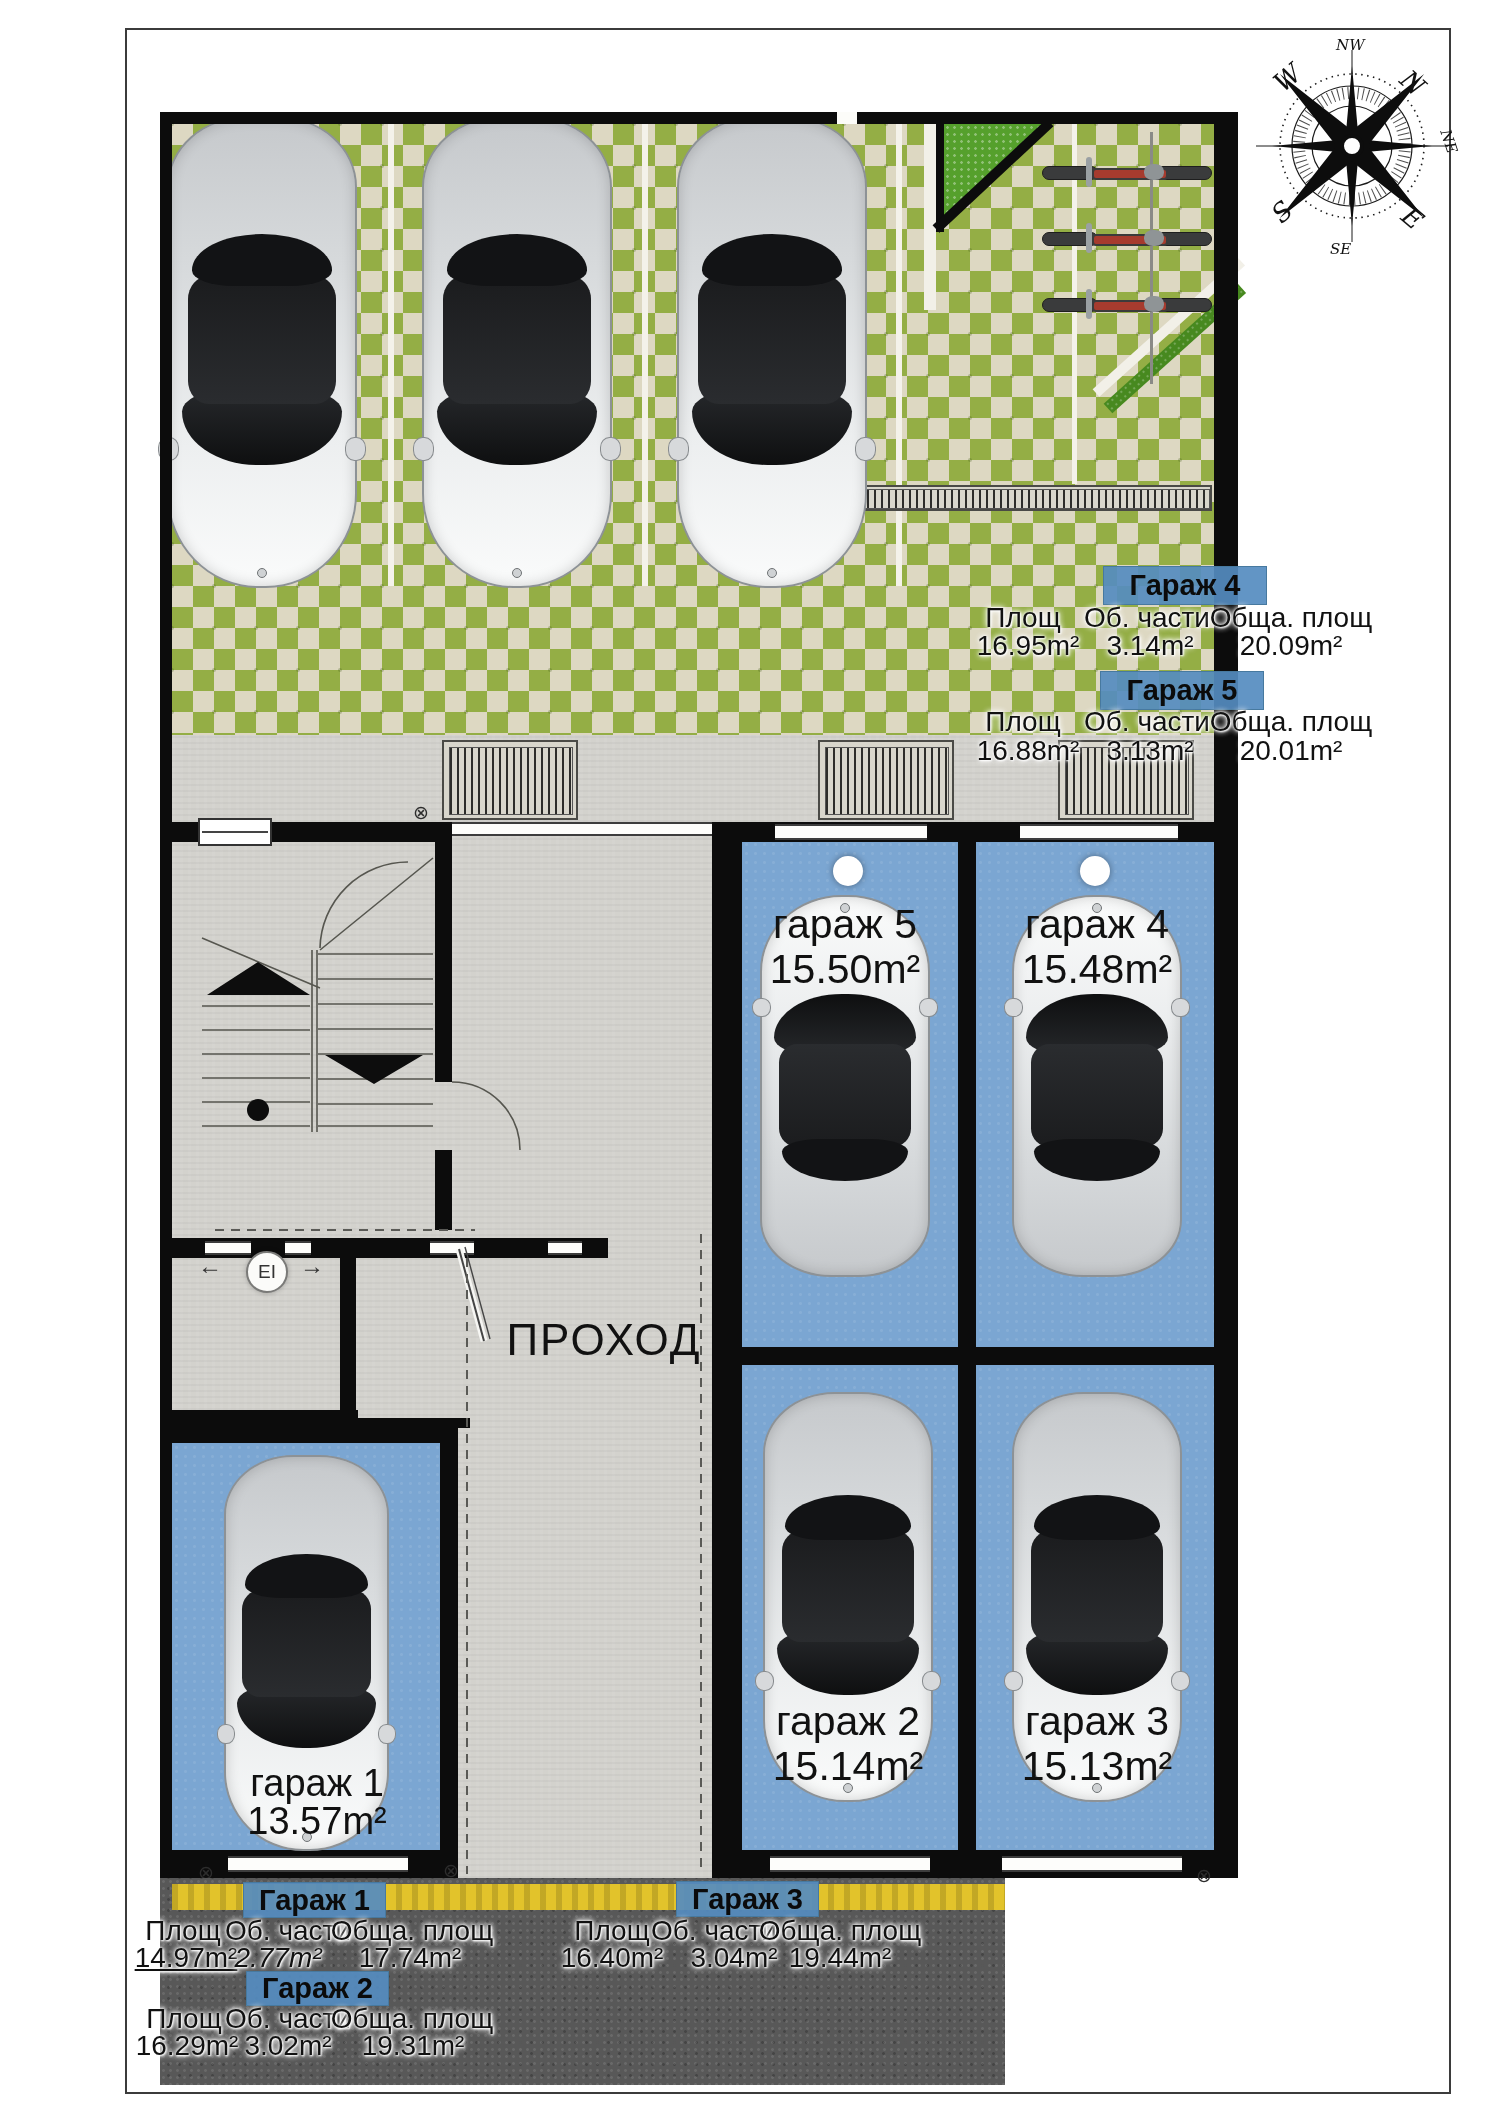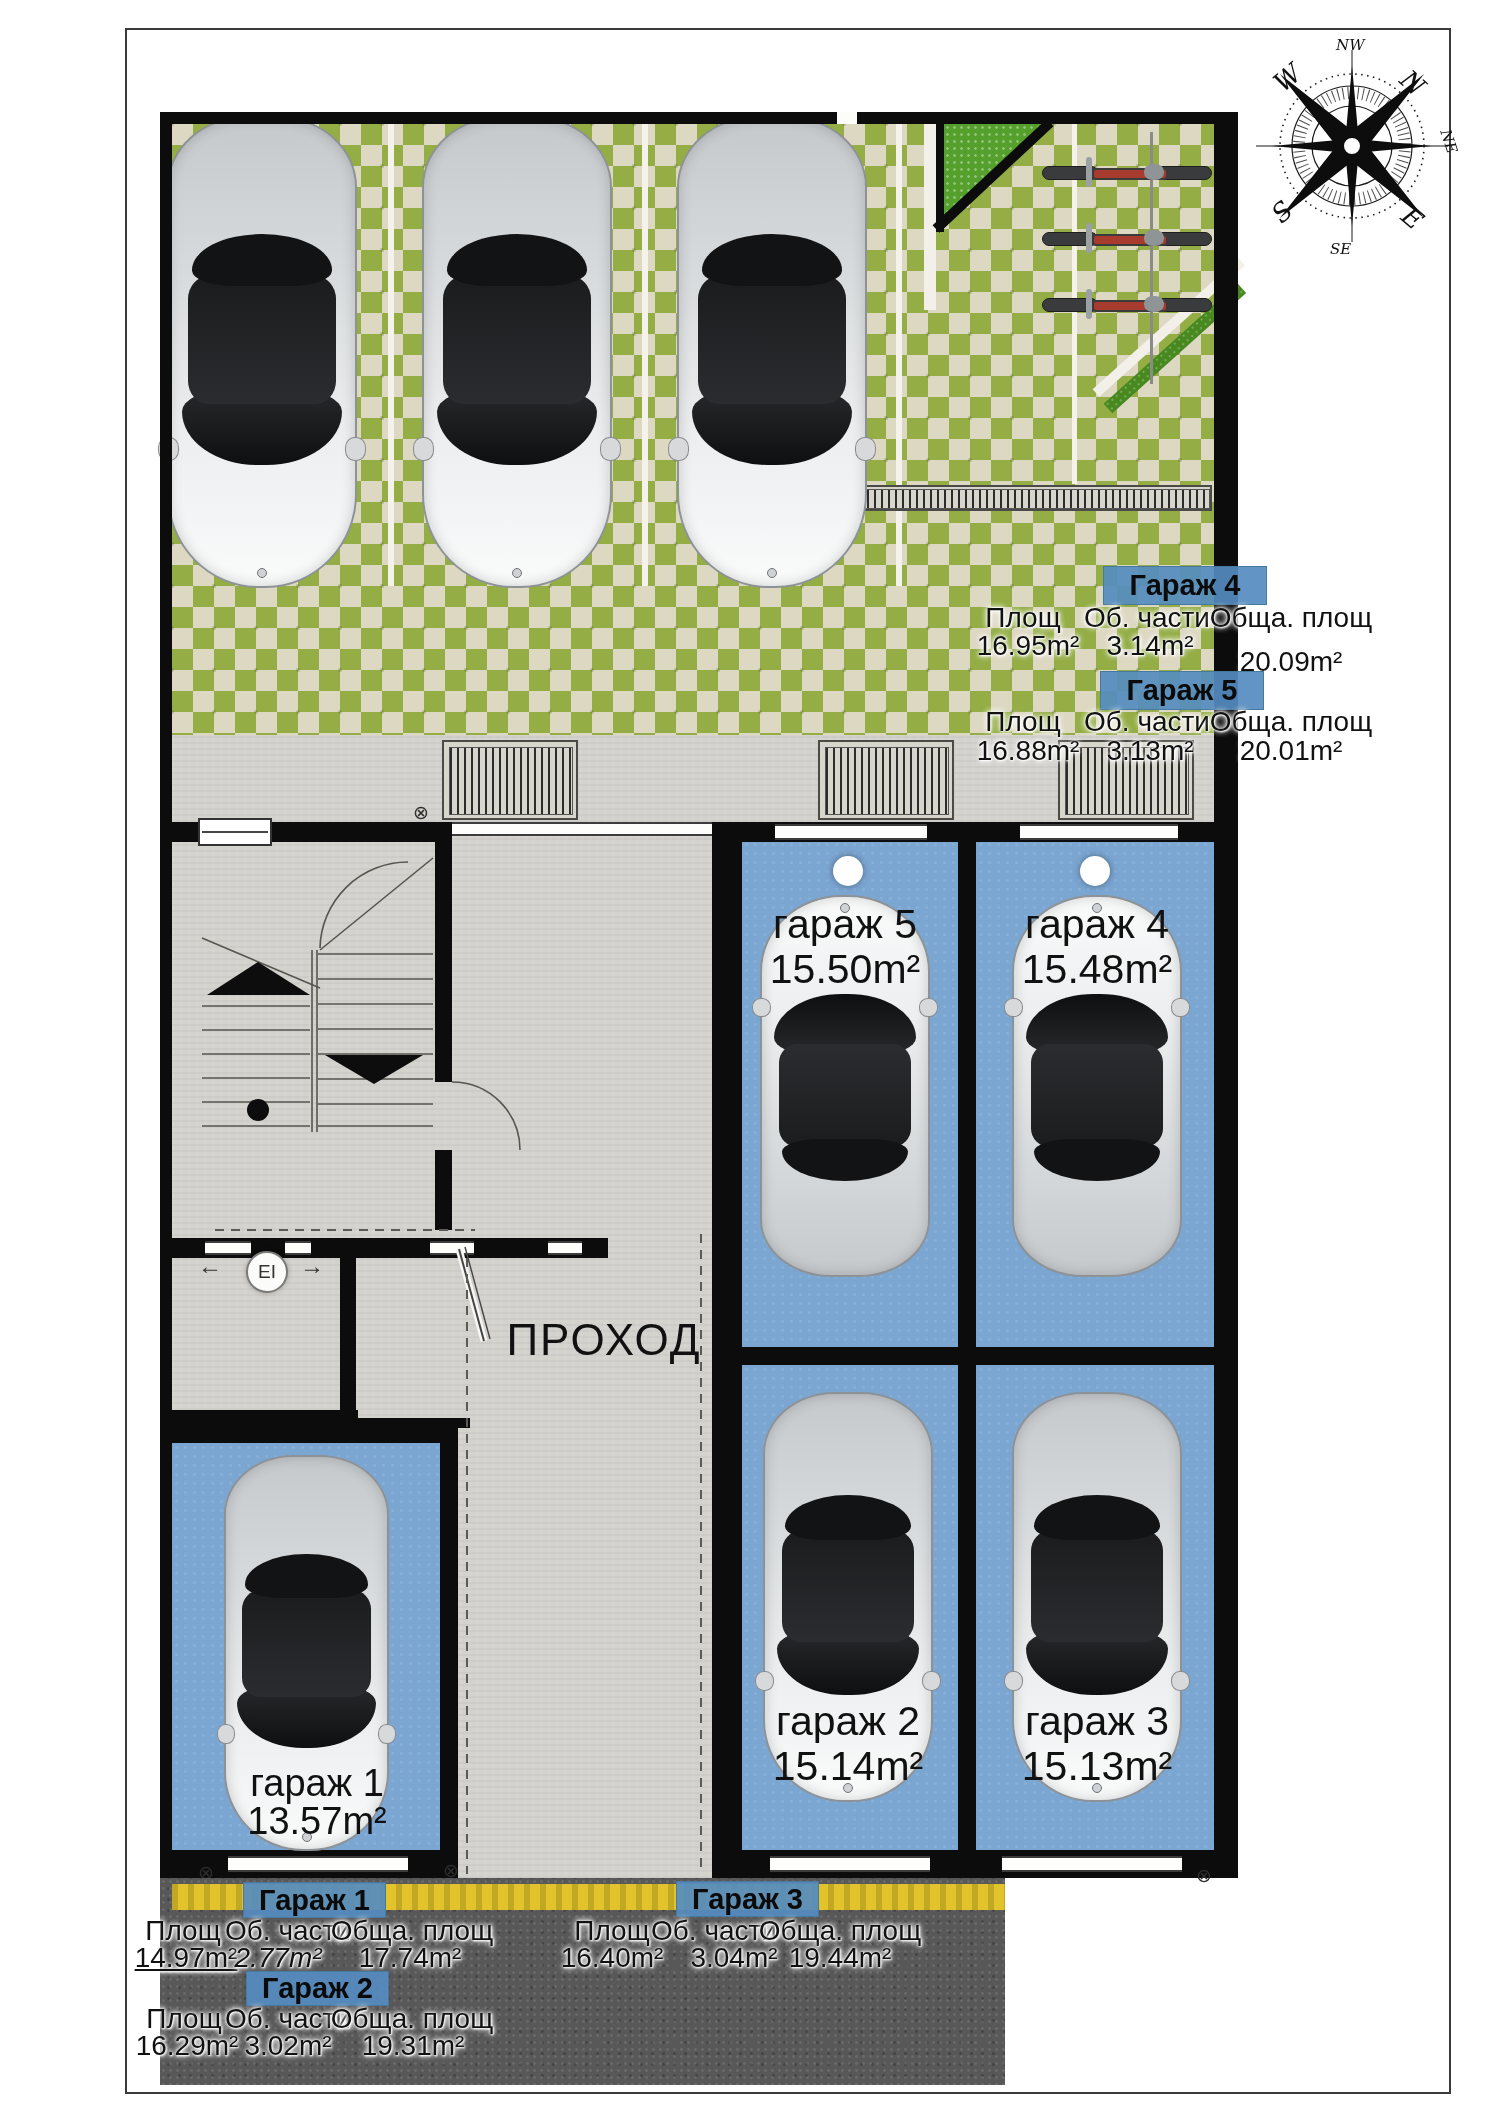--- a/index.html
+++ b/index.html
@@ -329,21 +329,21 @@
   <div class="txt" style="left:317px;top:1764px;font-size:38px;">гараж 1</div>
   <div class="txt" style="left:317px;top:1802px;font-size:38px;text-align:center;">13.57m²</div>
   <div class="txt" style="left:604px;top:1317px;font-size:44px;letter-spacing:2px;">ПРОХОД</div>
 
   <div class="hdr" style="left:1103px;top:566px;width:162px;height:37px;font-size:29px;">Гараж 4</div>
   <div class="txt tbl-label halo" style="left:1023px;top:603px;">Площ</div>
   <div class="txt tbl-label halo" style="left:1147px;top:603px;">Об. части</div>
   <div class="txt tbl-label halo" style="left:1291px;top:603px;">Обща. площ</div>
   <div class="txt tbl-value halo" style="left:1028px;top:631px;">16.95m²</div>
   <div class="txt tbl-value halo" style="left:1150px;top:631px;">3.14m²</div>
-  <div class="txt tbl-value halo" style="left:1291px;top:647px;">20.09m²</div>
+  <div class="txt tbl-value halo" style="left:1291px;top:631px;">20.09m²</div>
 
   <div class="hdr" style="left:1100px;top:671px;width:162px;height:37px;font-size:29px;">Гараж 5</div>
   <div class="txt tbl-label halo" style="left:1023px;top:707px;">Площ</div>
   <div class="txt tbl-label halo" style="left:1147px;top:707px;">Об. части</div>
   <div class="txt tbl-label halo" style="left:1291px;top:707px;">Обща. площ</div>
   <div class="txt tbl-value halo" style="left:1028px;top:736px;">16.88m²</div>
   <div class="txt tbl-value halo" style="left:1150px;top:736px;">3.13m²</div>
   <div class="txt tbl-value halo" style="left:1291px;top:736px;">20.01m²</div>
 
   <div class="hdr" style="left:243px;top:1882px;width:141px;height:34px;font-size:29px;">Гараж 1</div>

